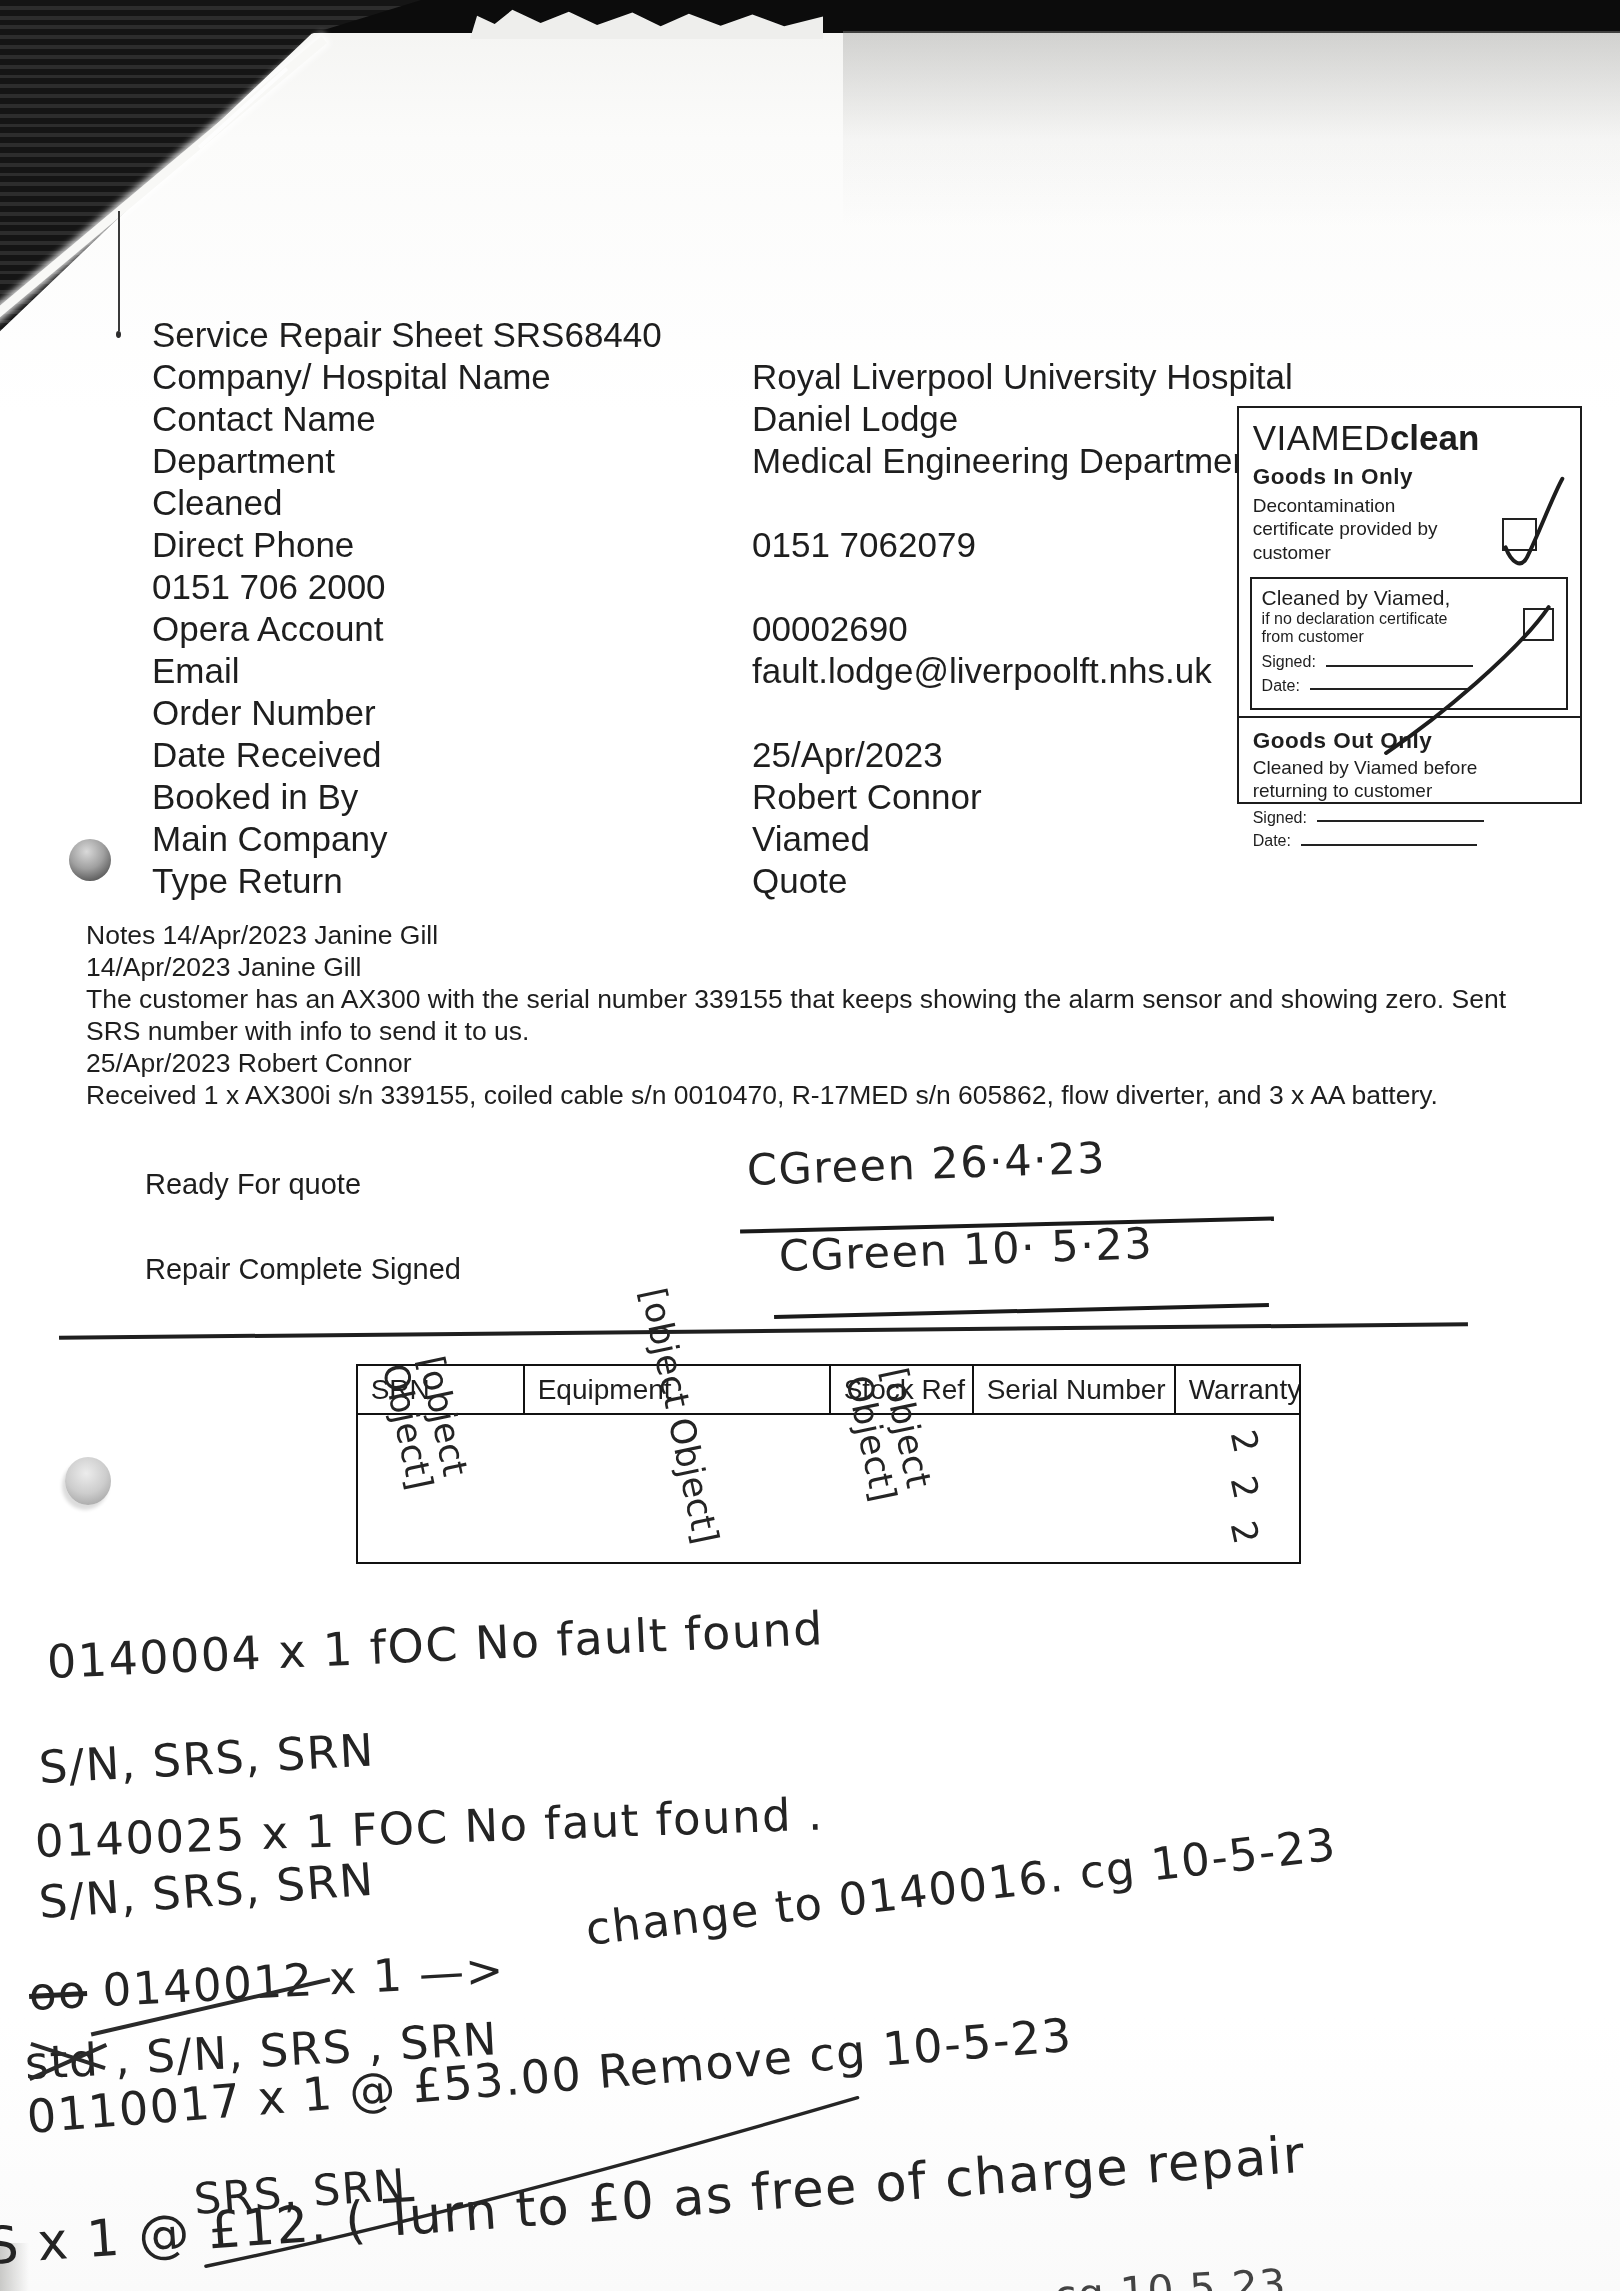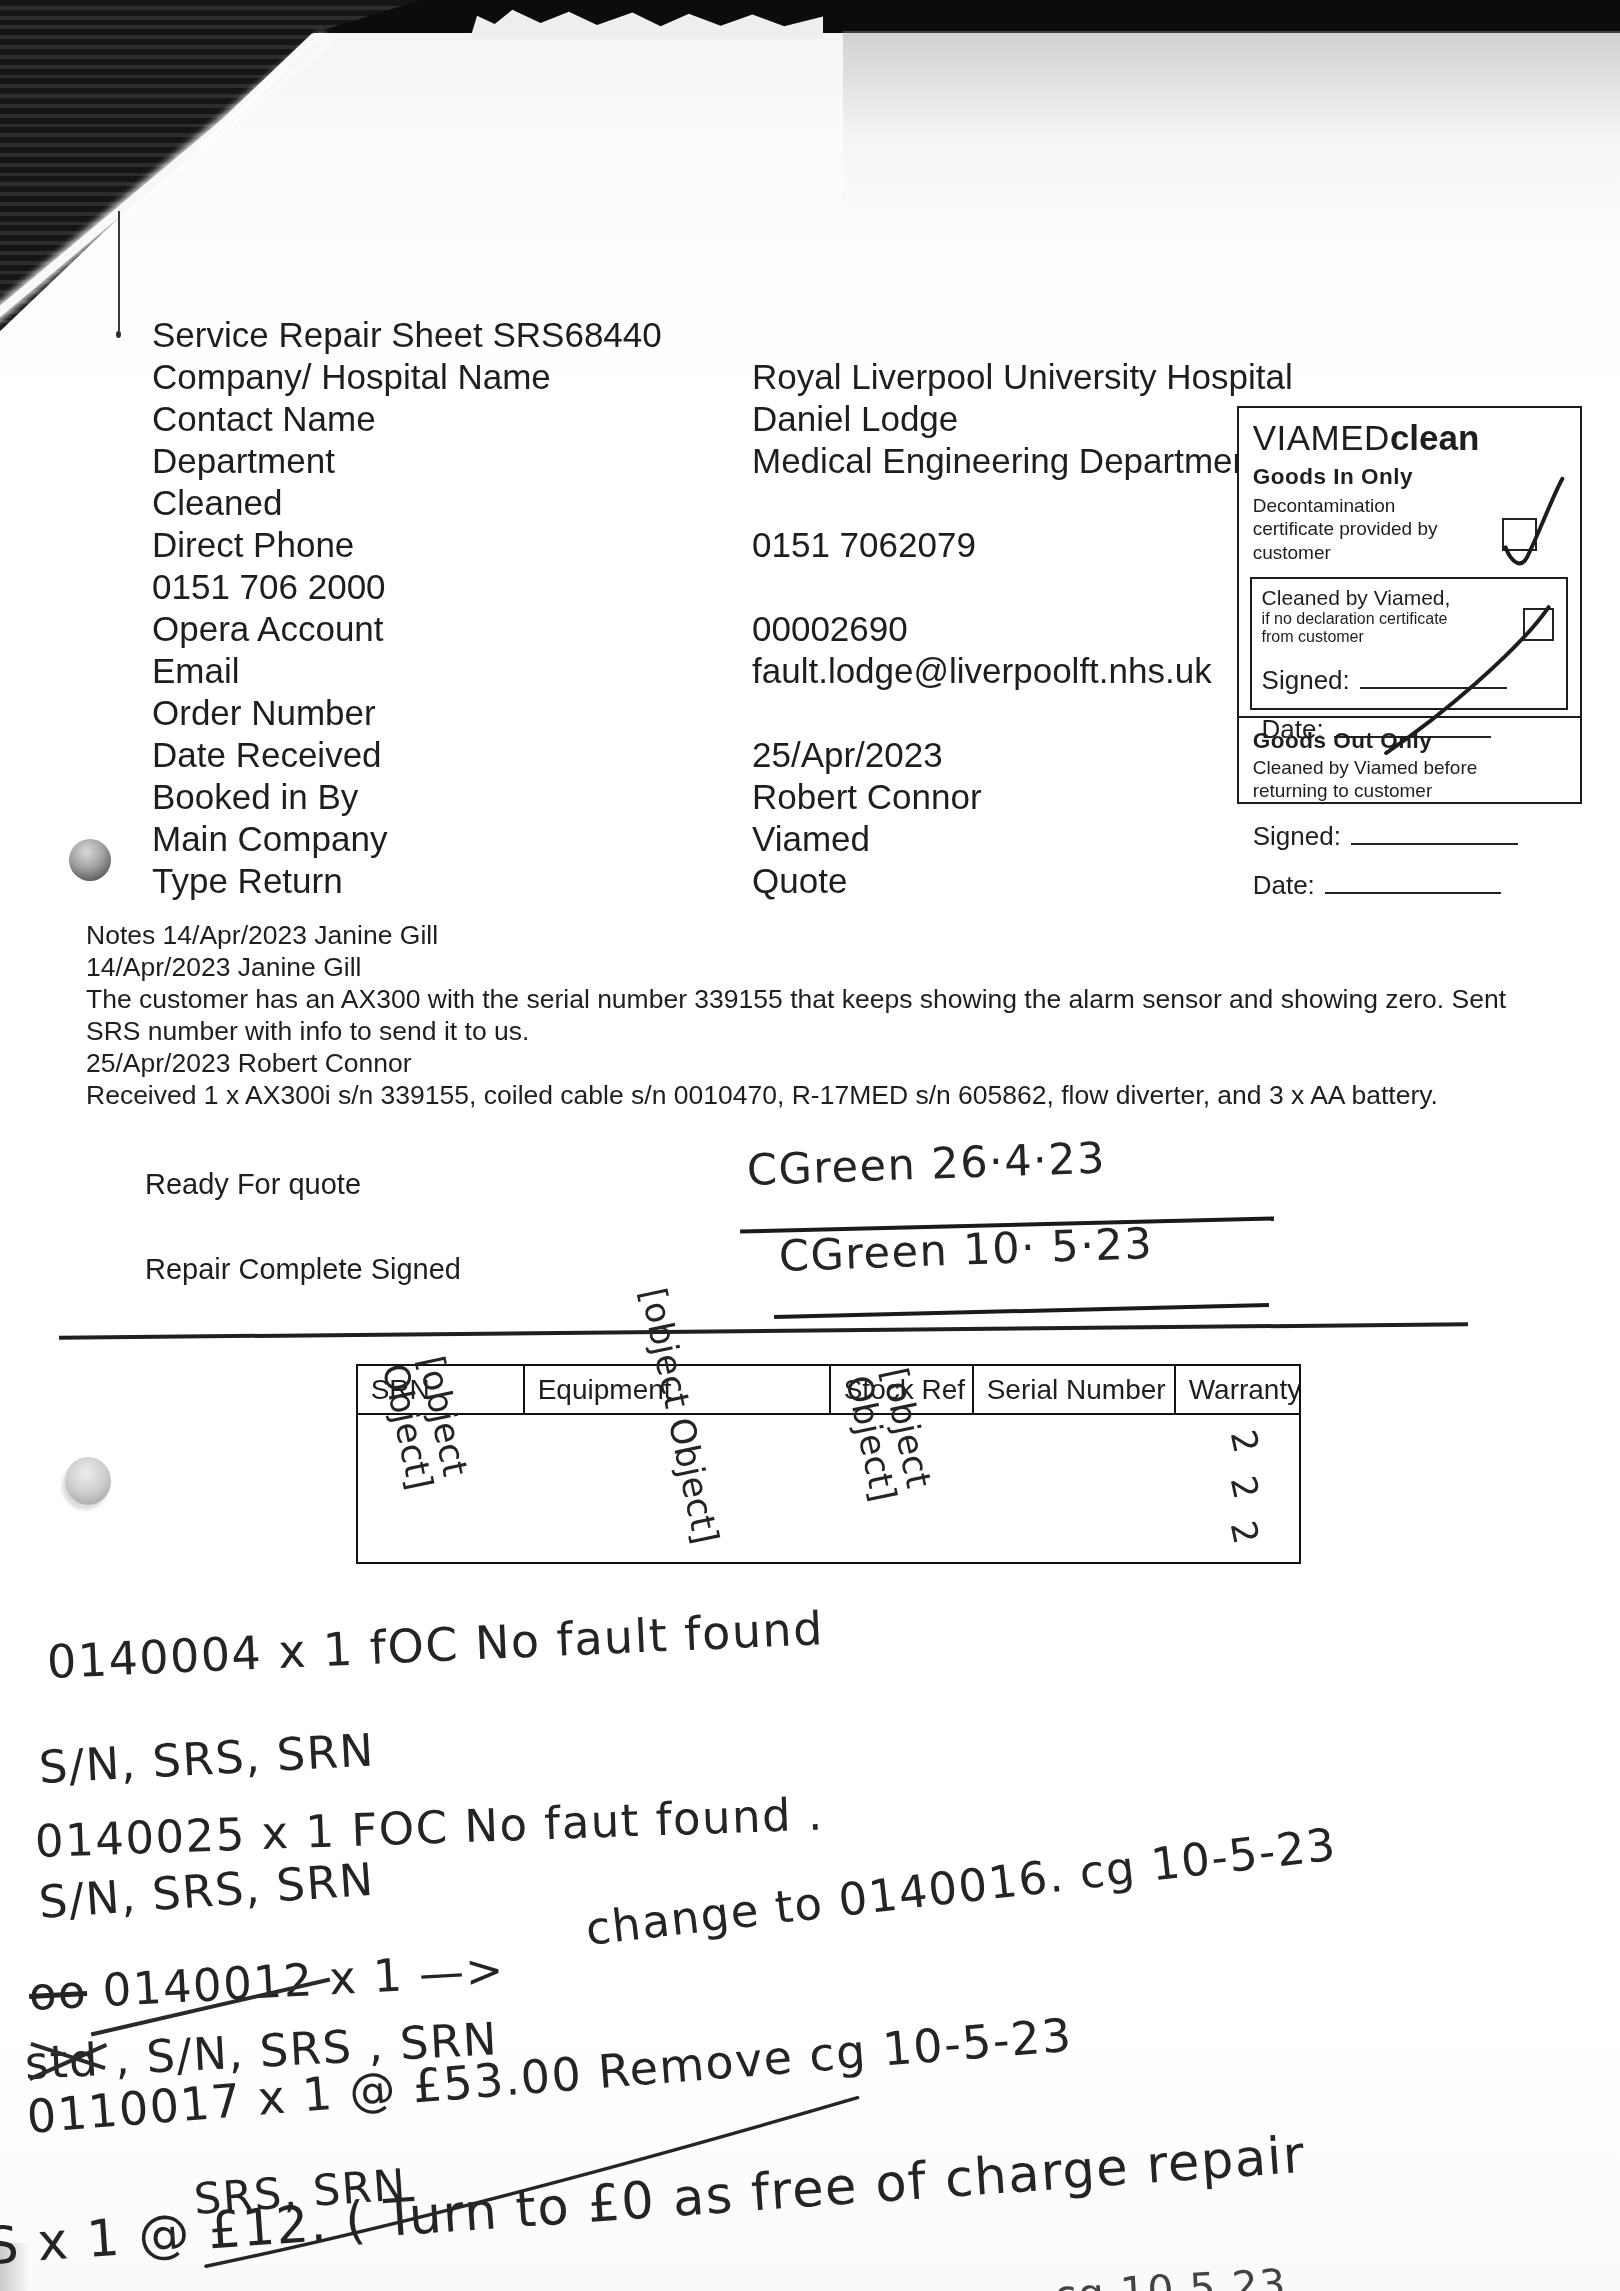--- a/index.html
+++ b/index.html
@@ -39,21 +39,21 @@
   .brand{font-size:35px;letter-spacing:0.5px;white-space:nowrap;}
   .brand b{letter-spacing:0;}
   .gi-title{font-size:22.5px;font-weight:bold;margin-top:6px;letter-spacing:0.5px;}
   .gi-text{font-size:19px;line-height:23.5px;width:201px;margin-top:3.9px;}
   .chk{position:absolute;border:2.5px solid #222;box-sizing:border-box;background:#fff;}
   .chk-in{left:263px;top:110px;width:35px;height:33px;}
   .inner-box{position:absolute;left:10.8px;top:169px;width:318px;height:133px;border:2.5px solid #1c1c1c;
         box-sizing:border-box;padding:6.9px 9.8px;}
   .cb-title{font-size:21px;}
   .cb-text{font-size:16px;line-height:18.6px;width:211px;}
-  .sig-row{font-size:26px;margin-top:18px;white-space:nowrap;}
+  .sig-row{font-size:16px;margin-top:2px;white-space:nowrap;}
   .sig-line{display:inline-block;border-bottom:2.5px solid #222;height:15.7px;margin-left:9.8px;}
   .w150{width:147px;} .w160{width:157px;} .w170{width:167px;} .w180{width:176px;}
   .chk-empty{right:11.8px;top:29px;width:31px;height:33px;position:absolute;border:2.5px solid #222;box-sizing:border-box;}
   .stamp-bottom{position:relative;padding:9.8px 13.7px;}
   .go-title{font-size:22.5px;font-weight:bold;letter-spacing:0.5px;}
   .go-text{font-size:19px;line-height:23.5px;width:245px;margin-top:2px;}
   .stamp-svg{position:absolute;left:0;top:-39px;width:345px;height:529px;pointer-events:none;}
   
   .notes{position:absolute;left:86px;top:919px;width:1490px;font-size:26.5px;line-height:32px;}
   .notes div{white-space:nowrap;}

